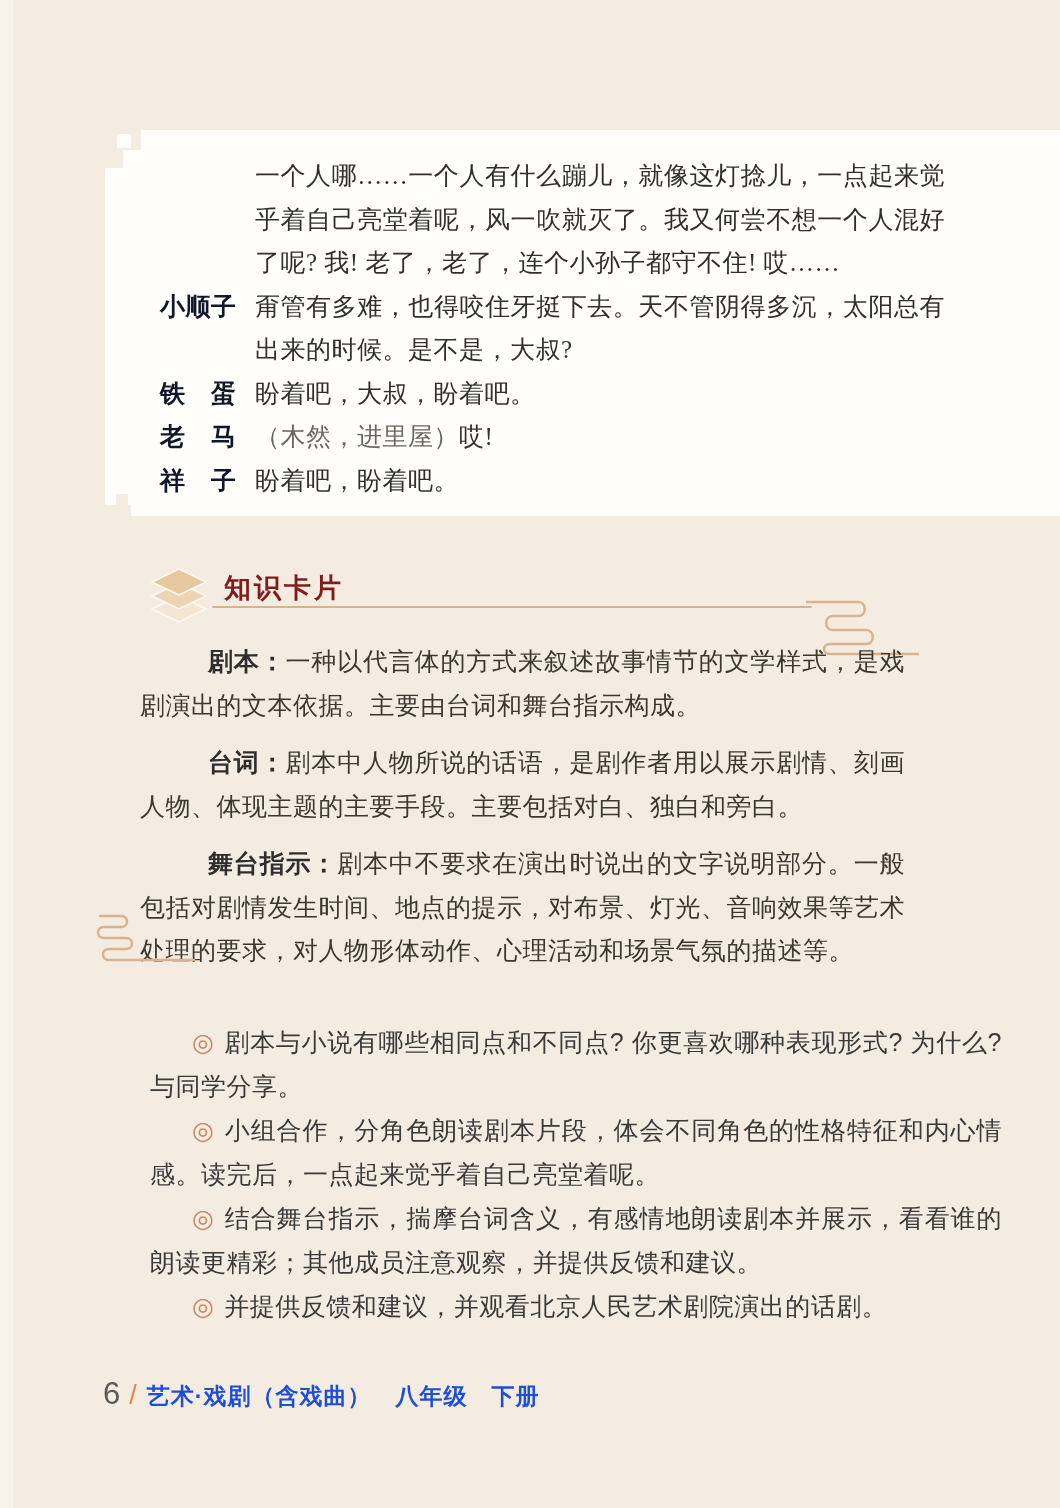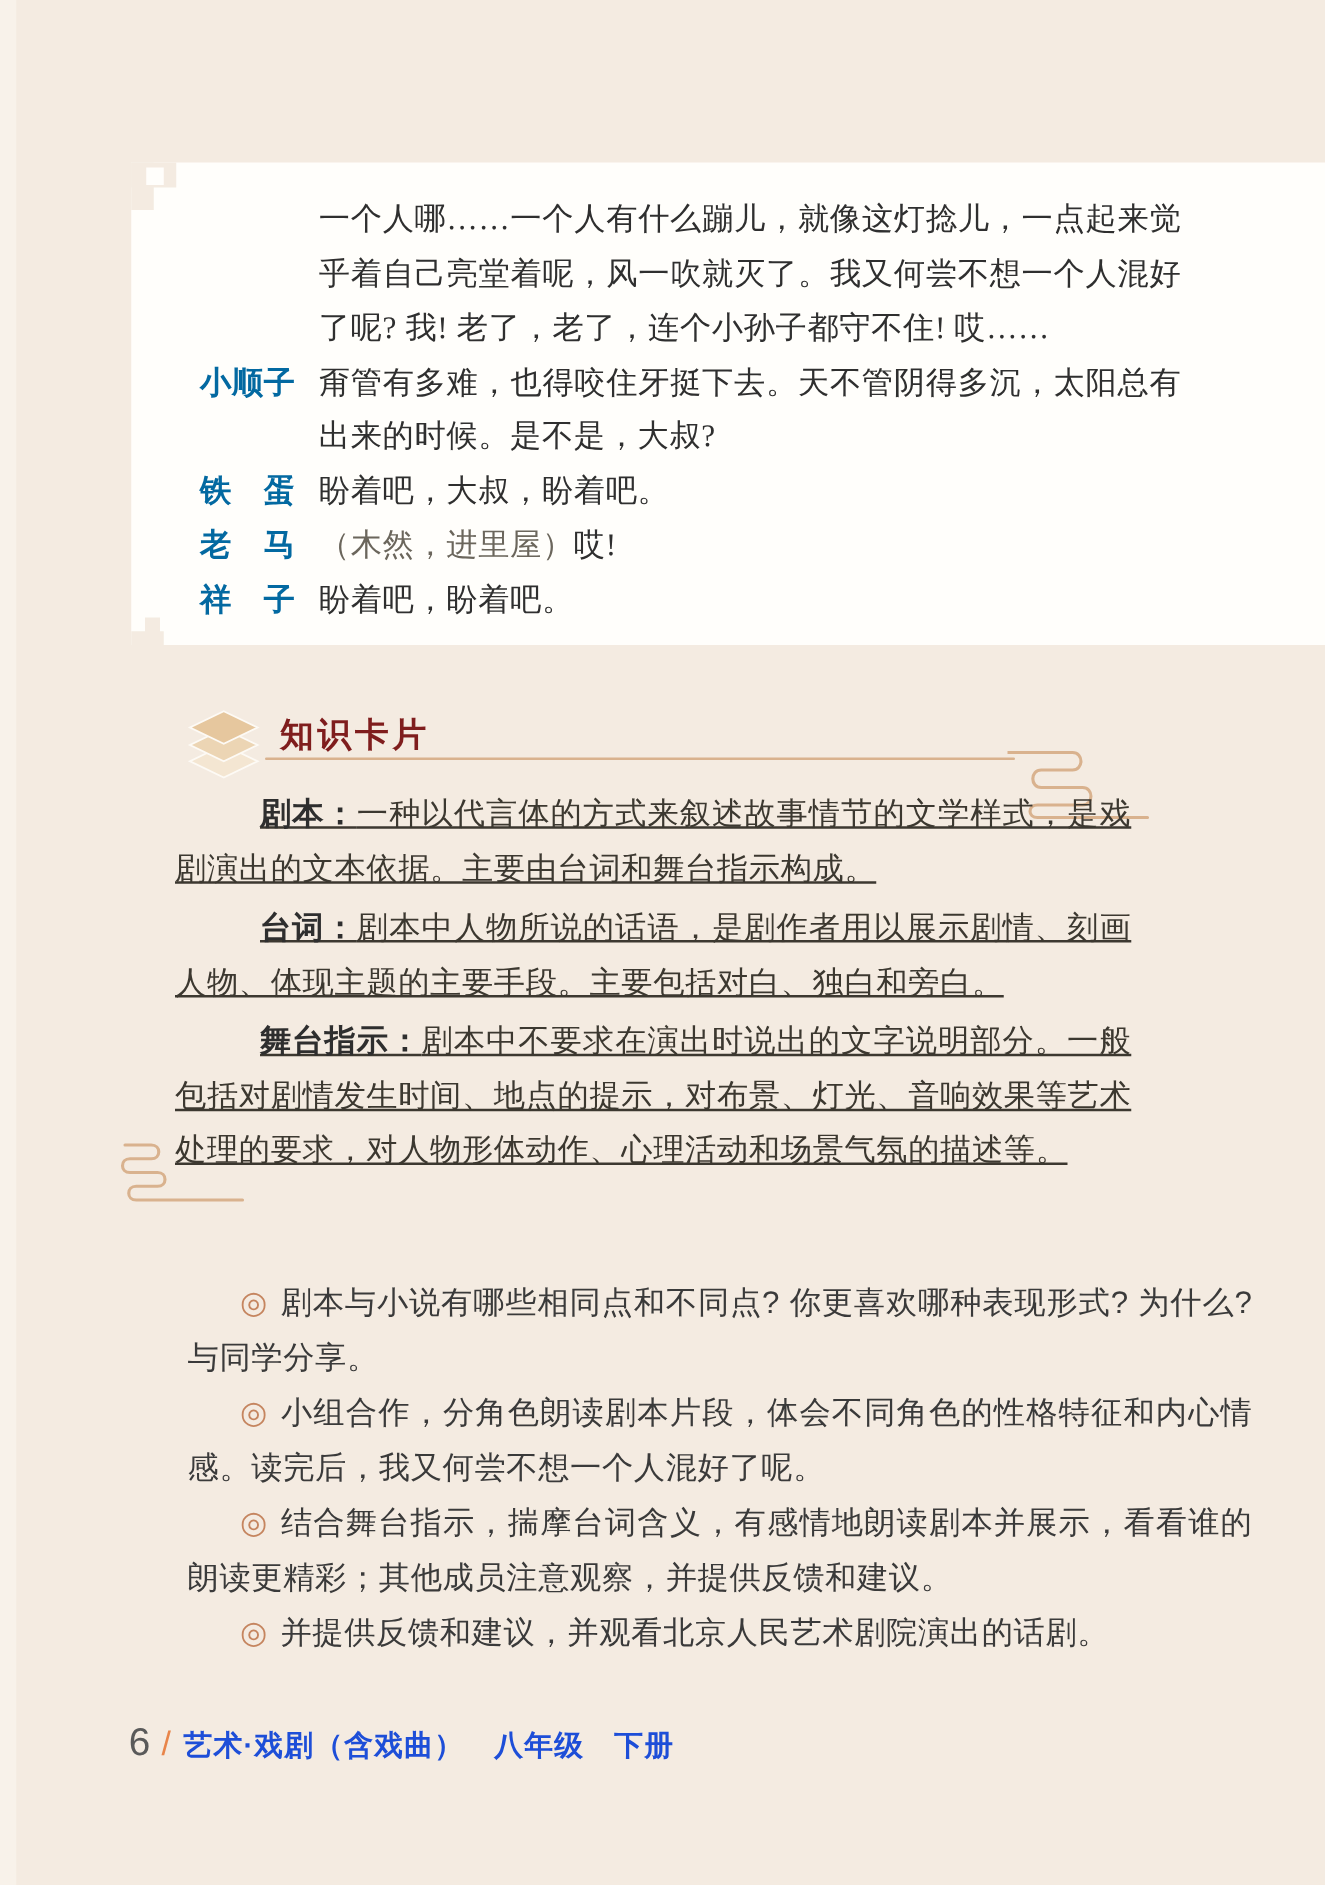--- a/index.html
+++ b/index.html
@@ -17,37 +17,37 @@
   .n1 { left:0; top:0; width:36px; height:20px; }
   .n2 { left:0; top:0; width:18px; height:38px; }
   .n3 { left:0; bottom:0; width:26px; height:11px; }
   .sq-white { position:absolute; left:12px; top:4px; width:14px; height:14px; background:#fffefb; }
   .sq-bg { position:absolute; left:11px; bottom:10px; width:12px; height:12px; background:#f4ebe1; }
   .dialog-content { position:absolute; left:55px; top:24px; right:115px;
           font-size:25px; line-height:43.5px; text-align:justify; letter-spacing:0.5px; }
   .continuation { margin:0 0 0 95px; }
   .drow { display:flex; }
   .speaker { width:95px; flex:none;
-          font-family:"Liberation Sans","DejaVu Sans",sans-serif; font-weight:700; color:#0369a1; }
+          font-family:"Liberation Sans","DejaVu Sans",sans-serif; font-weight:700; color:#0f172a; }
   .dline { flex:1; }
   .stage { color:#6b665c; font-style:oblique 6deg; }
 
   
   .kc-icon { position:absolute; left:150px; top:564px; }
   .kc-title { position:absolute; left:224px; top:570px;
           font-family:"Liberation Sans","DejaVu Sans",sans-serif; font-weight:700;
           font-size:27px; color:#7f1d1d; letter-spacing:3px; }
   .kc-line { position:absolute; left:212px; top:606px; width:600px; height:2px;
           background:#d9b28e; border-radius:1px; }
   .cloud-right { position:absolute; left:806px; top:594px; }
   .cloud-left { position:absolute; left:90px; top:912px; }
   .kc-body { position:absolute; left:140px; top:626px; width:765px;
           font-size:25px; line-height:43.5px; text-align:justify; color:#3c3830;
           font-style:oblique 6deg; letter-spacing:0.5px; }
-  .kc-body p { margin:4px 0 2px; text-indent:68px;text-decoration:underline; }
+  .kc-body p { margin:14px 0 2px; text-indent:68px; }
   .term { font-family:"Liberation Sans","DejaVu Sans",sans-serif; font-weight:700;
           font-style:normal; color:#2e2e2e; }
 
   
   .activities { position:absolute; left:105px; top:1020px; width:852px;
           font-family:"Liberation Sans","DejaVu Sans",sans-serif;
           font-size:25px; line-height:44px; text-align:justify; color:#3a3a3a;
           letter-spacing:0.5px;margin-left:45px; }
   .activities p { margin:0; text-indent:42px; }
   .bullet { color:#c5855f; margin-right:10px; }
@@ -111,21 +111,21 @@
     <p><b class="term">台词：</b><span>剧本中人物所说的话语，是剧作者用以展示剧情、刻画人物、体现主题的主要手段。主要包括对白、独白和旁白。</span></p>
     <p><b class="term">舞台指示：</b><span>剧本中不要求在演出时说出的文字说明部分。一般包括对剧情发生时间、地点的提示，对布景、灯光、音响效果等艺术处理的要求，对人物形体动作、心理活动和场景气氛的描述等。</span></p>
   </div>
 
   <svg class="cloud-left" width="115" height="56" viewBox="0 0 115 56">
     <path d="M10,4 H31 C39,4 39,15 31,15 H14 C6,15 6,26 14,26 H36 C44,26 44,37 36,37 H19 C11,37 11,48 19,48 H104" fill="none" stroke="#d9b28e" stroke-width="2.5" stroke-linecap="round" stroke-linejoin="round"></path>
   </svg>
 
   <div class="activities">
     <p><span class="bullet">◎</span><span>剧本与小说有哪些相同点和不同点? 你更喜欢哪种表现形式? 为什么? 与同学分享。</span></p>
-    <p><span class="bullet">◎</span><span>小组合作，分角色朗读剧本片段，体会不同角色的性格特征和内心情感。读完后，我又何尝不想一个人混好了呢。</span></p>
+    <p><span class="bullet">◎</span><span>小组合作，分角色朗读剧本片段，体会不同角色的性格特征和内心情感。读完后，一点起来觉乎着自己亮堂着呢。</span></p>
     <p><span class="bullet">◎</span><span>结合舞台指示，揣摩台词含义，有感情地朗读剧本并展示，看看谁的朗读更精彩；其他成员注意观察，并提供反馈和建议。</span></p>
     <p><span class="bullet">◎</span><span>并提供反馈和建议，并观看北京人民艺术剧院演出的话剧。</span></p>
   </div>
 
   <div class="footer">
     <span class="pagenum">6</span>
     <span class="slash">/</span>
     <span class="booktitle">艺术·戏剧（含戏曲）</span>
     <span class="grade">八年级</span>
     <span class="volume">下册</span>

